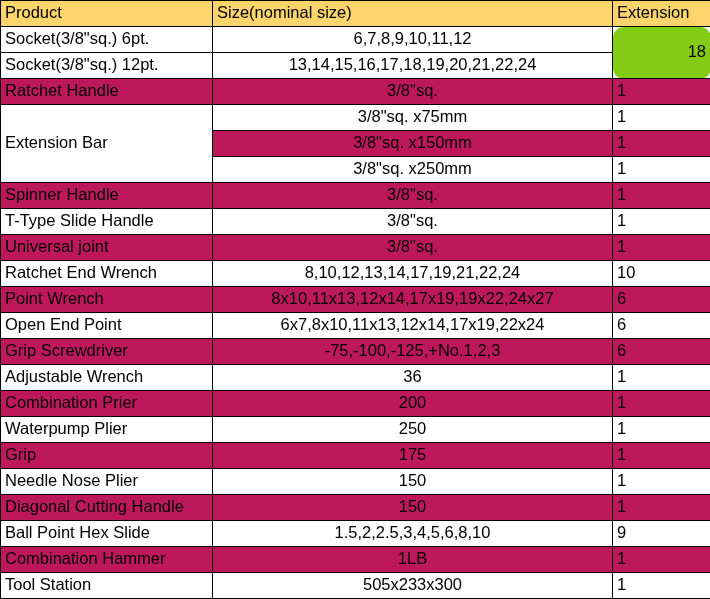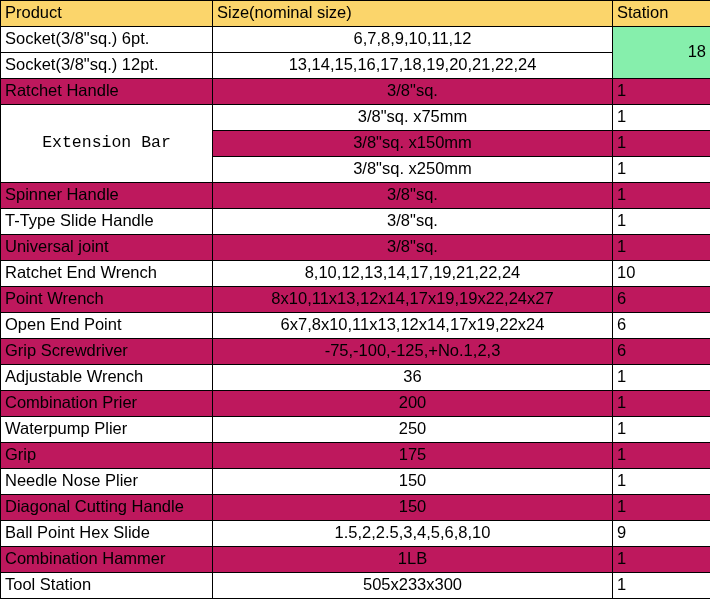--- a/index.html
+++ b/index.html
@@ -50,45 +50,45 @@
   }
 
   td.cell-product { text-align: left; }
   td.cell-size    { text-align: center; }
 
   tr.tint td.tinted { background: #be185d; }
   td.plain          { background: #ffffff; }
 
   td.merged-product {
     background: #ffffff;
-    text-align: center;
+    text-align: left;
     vertical-align: middle;
-    font-family: Liberation Mono, monospace;
   }
   td.merged-qty {
-    background: #86efac;
+    background: #84cc16;
     text-align: right;
     vertical-align: middle;
     padding-right: 6px;
+    border-radius: 11px;
   }
 </style>
 </head>
 <body>
 
 <table id="tool-table">
   <colgroup>
     <col class="col-product">
     <col class="col-size">
     <col class="col-qty">
   </colgroup>
   <thead>
     <tr>
       <th class="cell-product">Product</th>
       <th class="cell-size">Size(nominal size)</th>
-      <th class="cell-qty">Station</th>
+      <th class="cell-qty">Extension</th>
     </tr>
   </thead>
   <tbody id="table-body">
       <tr>
         <td class="cell-product plain">Socket(3/8"sq.) 6pt.</td>
         <td class="cell-size plain">6,7,8,9,10,11,12</td>
         <td rowspan="2" class="merged-qty">18</td>
       </tr>
       <tr>
         <td class="cell-product plain">Socket(3/8"sq.) 12pt.</td>

